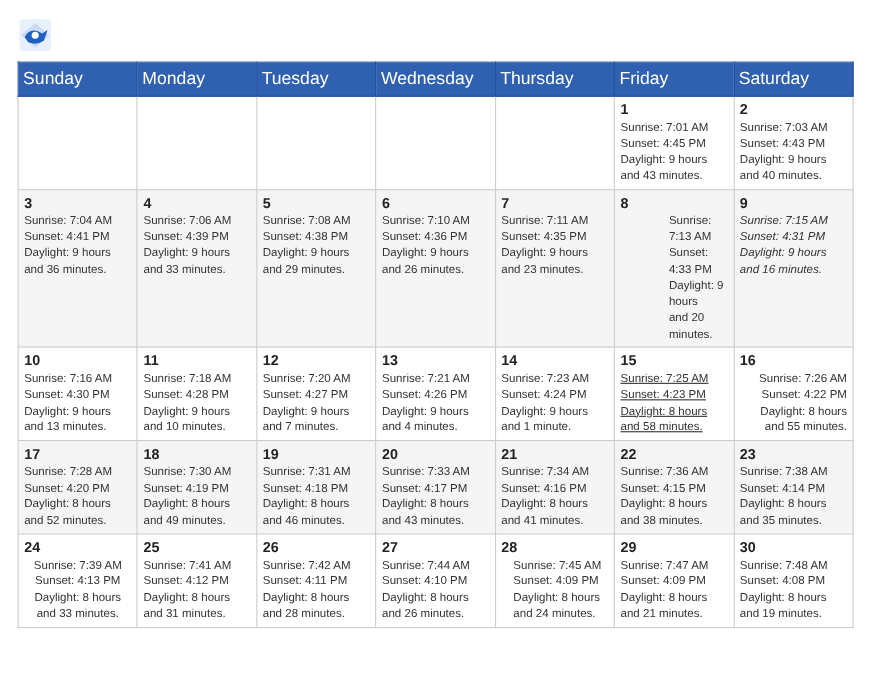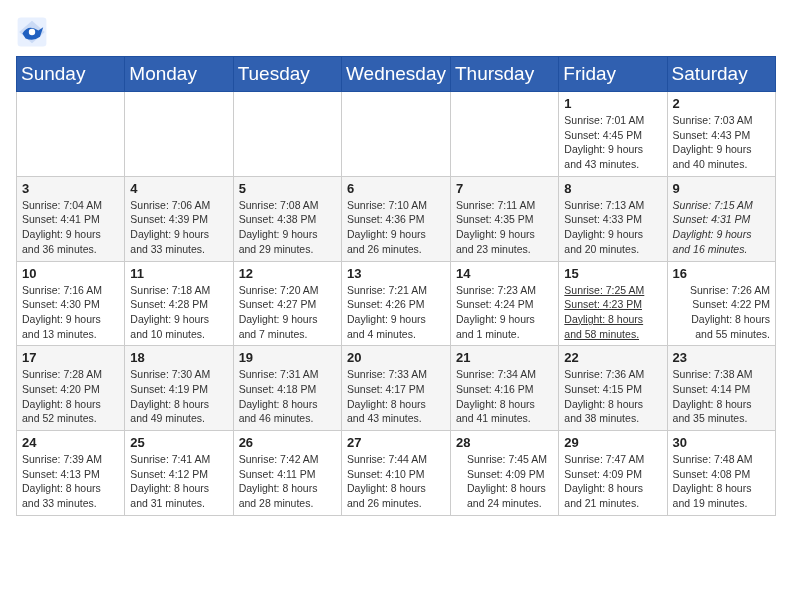--- a/index.html
+++ b/index.html
@@ -47,21 +47,21 @@
     table {
       width: 100%;
       border-collapse: collapse;
       font-size: 11px;
     }
     thead th {
       background: #3060b0;
       color: #fff;
       padding: 6px 4px;
       text-align: left;
-      font-size: 19px;
+      font-size: 16px;
       font-weight: normal;
       border: 1px solid #2050a0;
     }
     tbody td {
       border: 1px solid #ccc;
       vertical-align: top;
       padding: 4px 5px;
       width: calc(100% / 7);
       min-height: 80px;
       background: #fff;
@@ -175,21 +175,21 @@
         </td>
         <td>
           <span class="day-number">7</span>
           <div class="day-info" style="white-space: pre-line;">Sunrise: 7:11 AM
 Sunset: 4:35 PM
 Daylight: 9 hours
 and 23 minutes.</div>
         </td>
         <td>
           <span class="day-number">8</span>
-          <div class="day-info" style="white-space: pre-line;">Sunrise: 7:13 AM
+          <div class="day-info" style="white-space: pre-line; margin-left: 44px;">Sunrise: 7:13 AM
 Sunset: 4:33 PM
 Daylight: 9 hours
 and 20 minutes.</div>
         </td>
         <td>
           <span class="day-number">9</span>
           <div class="day-info" style="white-space: pre-line; font-style: italic;">Sunrise: 7:15 AM
 Sunset: 4:31 PM
 Daylight: 9 hours
 and 16 minutes.</div>
@@ -293,21 +293,21 @@
           <span class="day-number">23</span>
           <div class="day-info" style="white-space: pre-line;">Sunrise: 7:38 AM
 Sunset: 4:14 PM
 Daylight: 8 hours
 and 35 minutes.</div>
         </td>
       </tr>
       <tr>
         <td>
           <span class="day-number">24</span>
-          <div class="day-info" style="white-space: pre-line;">Sunrise: 7:39 AM
+          <div class="day-info" style="white-space: pre-line; text-align: center;">Sunrise: 7:39 AM
 Sunset: 4:13 PM
 Daylight: 8 hours
 and 33 minutes.</div>
         </td>
         <td>
           <span class="day-number">25</span>
           <div class="day-info" style="white-space: pre-line;">Sunrise: 7:41 AM
 Sunset: 4:12 PM
 Daylight: 8 hours
 and 31 minutes.</div>

